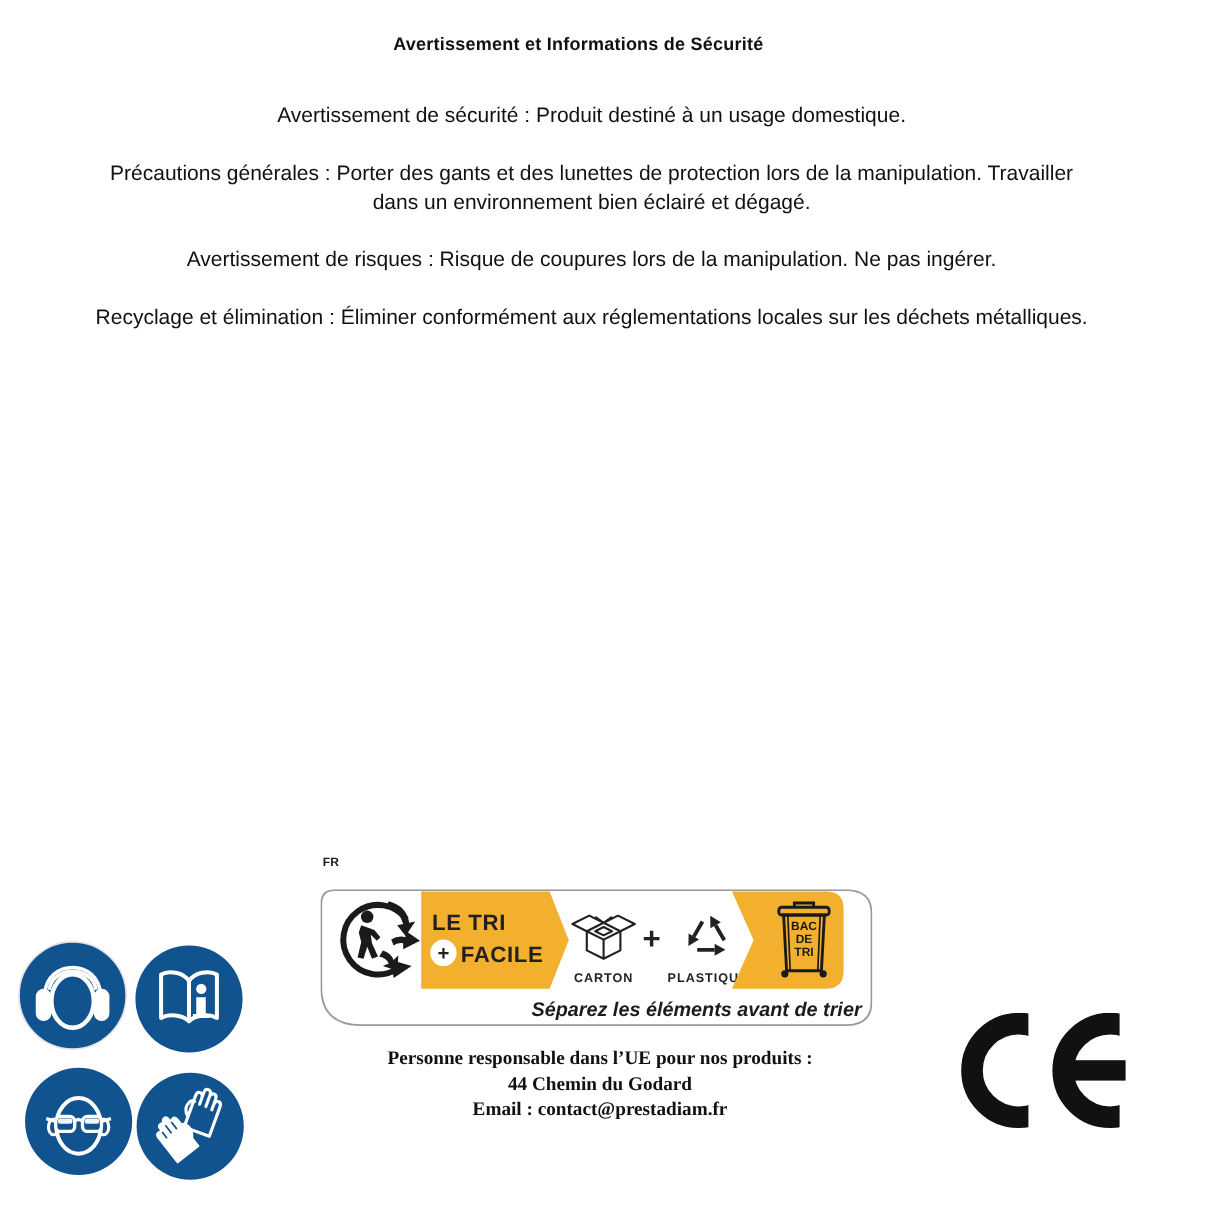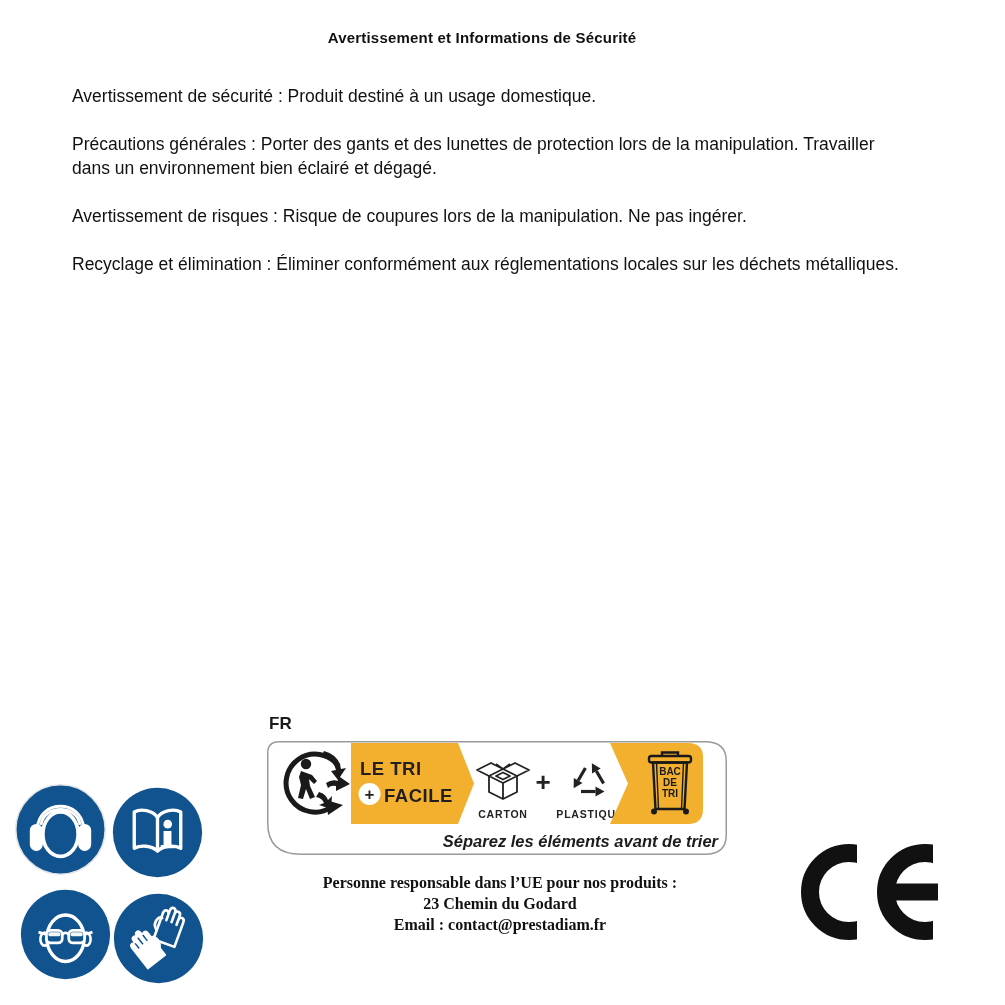--- a/index.html
+++ b/index.html
@@ -4,27 +4,27 @@
 <style>
   html,body{margin:0;padding:0;background:#ffffff;}
   .page{
     position:relative;width:964px;height:1005px;background:#fff;
     font-family:"Liberation Sans","DejaVu Sans",sans-serif;color:#1a1a1a;overflow:hidden;
   }
   .title{
     position:absolute;top:29px;left:0;width:100%;text-align:center;
     font-size:15px;font-weight:700;letter-spacing:.2px;color:#111;
   }
-  .body-text{position:absolute;left:72px;top:84px;width:842px;}
+  .body-text{position:absolute;left:72px;top:84px;width:842px;text-align:center;}
   .body-text p{
     margin:0 0 24px 0;font-size:17.5px;line-height:24px;color:#111;
   }
   .icon-grid .sicon{position:absolute;}
   .fr-tag{
-    position:absolute;left:269px;top:714px;font-size:17px;font-weight:700;color:#1a1a1a;
+    position:absolute;left:269px;top:714px;font-size:10px;font-weight:700;color:#1a1a1a;
   }
   .tri-label{position:absolute;left:267px;top:741px;}
   .contact{
     position:absolute;left:270px;top:872px;width:460px;text-align:center;
     font-size:16px;font-weight:700;line-height:21px;color:#111;
   }
   .contact div{white-space:nowrap;font-family:Liberation Serif, serif;}
   .ce-mark{position:absolute;left:795px;top:844px;}
 </style>
 </head>
@@ -147,21 +147,21 @@
       <text x="403" y="34" text-anchor="middle" font-size="10" font-weight="800" fill="#1a1a1a">BAC</text>
       <text x="403" y="45" text-anchor="middle" font-size="10" font-weight="800" fill="#1a1a1a">DE</text>
       <text x="403" y="56" text-anchor="middle" font-size="10" font-weight="800" fill="#1a1a1a">TRI</text>
     </g>
 
     <text x="451" y="106" text-anchor="end" font-size="16.5" font-style="italic" font-weight="700" fill="#1c1c1c">Séparez les éléments avant de trier</text>
   </svg>
 
   <div class="contact">
     <div>Personne responsable dans l’UE pour nos produits :</div>
-    <div>23 Chemin du Godard</div>
+    <div>44 Chemin du Godard</div>
     <div>Email : contact@prestadiam.fr</div>
   </div>
 
   <svg class="ce-mark" width="150" height="100" viewBox="0 0 150 100">
     <circle cx="54" cy="48" r="39" fill="none" stroke="#111" stroke-width="18"></circle>
     <rect x="62" y="-2" width="42" height="100" fill="#ffffff"></rect>
     <circle cx="130" cy="48" r="39" fill="none" stroke="#111" stroke-width="18"></circle>
     <rect x="138" y="-2" width="42" height="100" fill="#ffffff"></rect>
     <rect x="97" y="39.5" width="46" height="17" fill="#111"></rect>
   </svg>

